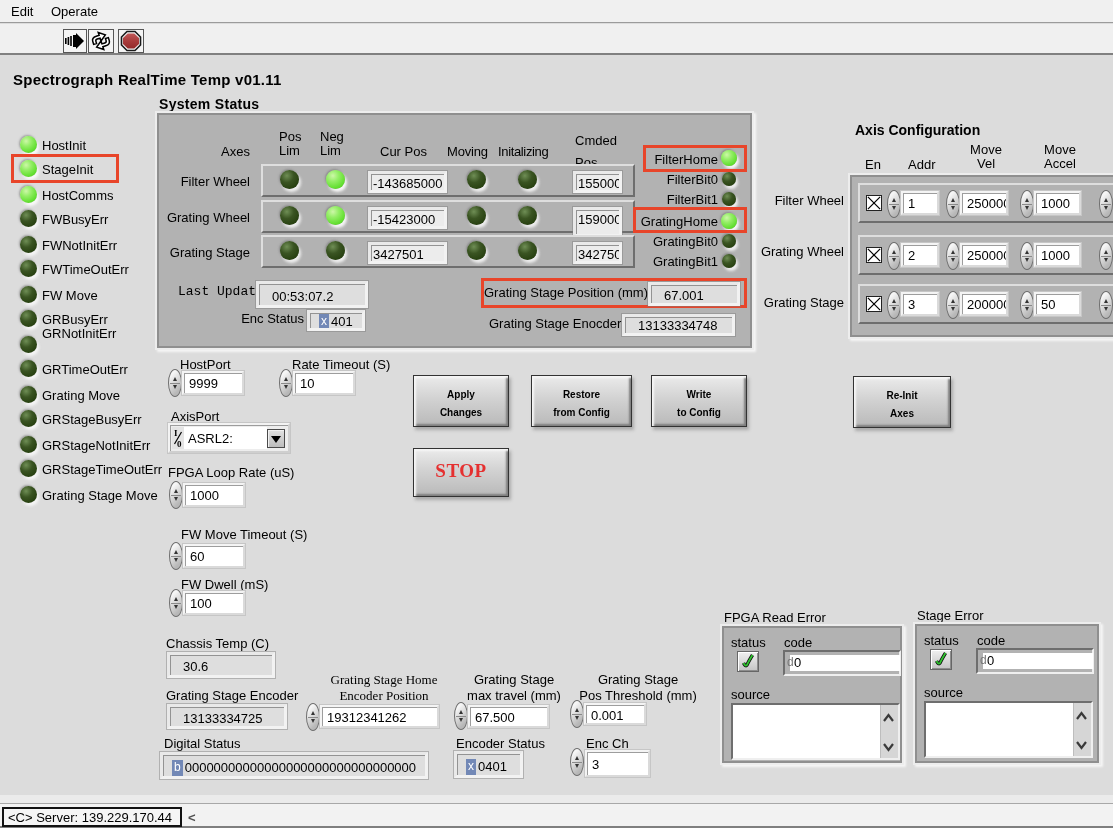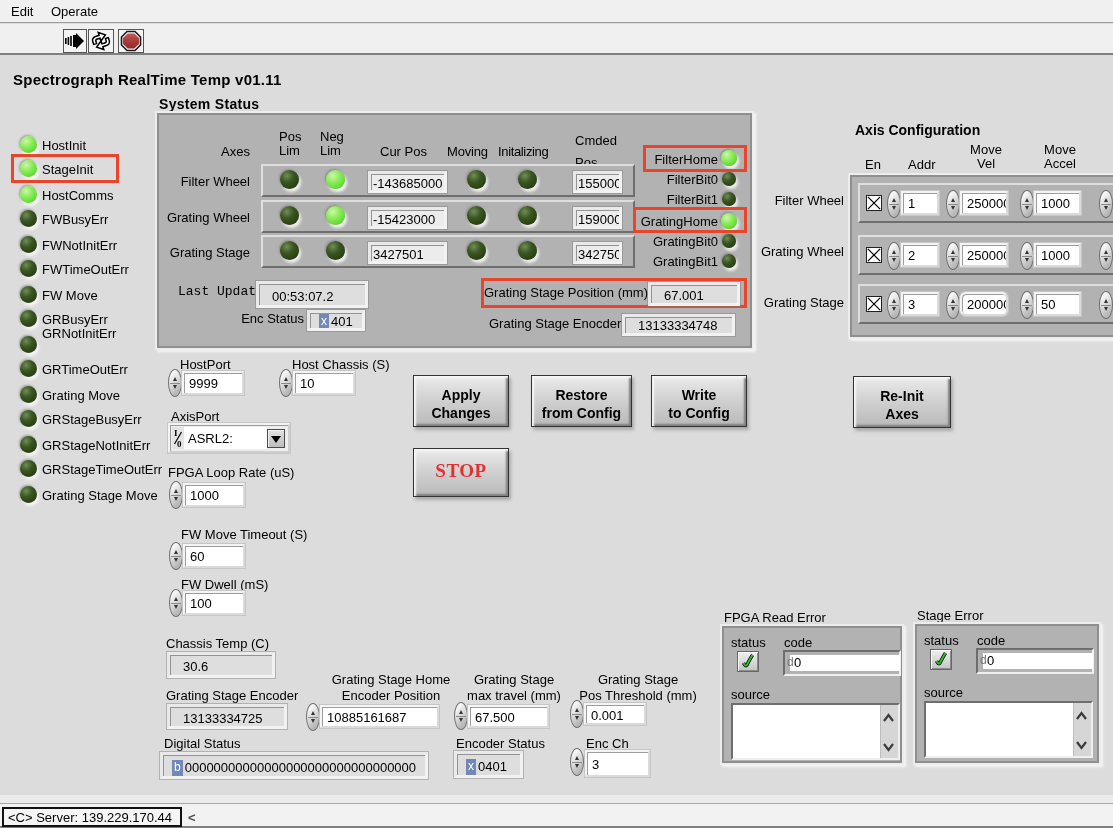--- a/index.html
+++ b/index.html
@@ -17,21 +17,21 @@
   .ctrl { position:absolute; background:#ffffff; border:2px solid #f4f4f4; border-bottom-color:#dadada; border-right-color:#dadada; box-shadow: inset 1px 1px 0 #9d9d9d, 0 0 0 1px #c6c6c6; line-height:18px; padding:2px 0 0 5px; white-space:nowrap; overflow:hidden;}
   
   .led { position:absolute; border-radius:50%; }
   .on  { background:radial-gradient(circle at 36% 30%, #cdf7a8 0%, #94ee66 32%, #64df32 68%, #4fc11e 100%); box-shadow:-1px -1px 2px rgba(110,110,110,.55), 2px 3px 3px rgba(252,252,252,.95); }
   .off { background:radial-gradient(circle at 36% 30%, #6f8e55 0%, #3a5422 38%, #253e0e 80%); box-shadow:-1px -1px 2px rgba(110,110,110,.55), 2px 3px 3px rgba(250,250,250,.85); }
   
   .red { position:absolute; border:3px solid #e8452a; }
   
   .btn3d { position:absolute; background:linear-gradient(180deg,#ebebeb 0%,#d2d2d2 45%,#b9b9b9 100%);
     border:1px solid #333; box-shadow:inset 3px 3px 2px -1px #f6f6f6, inset -3px -3px 2px -1px #7f7f7f, 2px 3px 3px rgba(110,110,110,.45);
-    font-weight:bold; font-size:14px; text-align:center; }
+    font-weight:bold; font-size:10px; text-align:center; }
   
   .spin { position:absolute; width:14px; height:28px; background:linear-gradient(135deg,#f6f6f6 20%,#b7b7b7 80%); border:1px solid #6f6f6f; border-radius:50%; }
   .spin i { position:absolute; left:1px; right:1px; top:50%; height:1px; background:#8a8a8a; }
   .spin:before { content:""; position:absolute; left:3.5px; top:7px; border-left:2.5px solid transparent; border-right:2.5px solid transparent; border-bottom:4.5px solid #333; }
   .spin:after  { content:""; position:absolute; left:3.5px; bottom:7px; border-left:2.5px solid transparent; border-right:2.5px solid transparent; border-top:4.5px solid #333; }
   .lbl { position:absolute; white-space:nowrap; }
   .radix { display:inline-block; background:#7288b6; color:#fff; padding:0 2px; margin:0 2px 0 -4px; font-size:12px; vertical-align:top; height:16px; line-height:15px; }
 </style>
 </head>
 <body>
@@ -130,21 +130,21 @@
 <div class="abs sunkg" style="left:368px;top:171px;width:79px;height:22px;background:#ececec;line-height:15px;padding-left:2px;">-143685000</div>
 <div class="led off" style="left:467px;top:170px;width:19px;height:19px;"></div>
 <div class="led off" style="left:518px;top:170px;width:19px;height:19px;"></div>
 <div class="abs sunkg" style="left:573px;top:171px;width:49px;height:22px;background:#ececec;line-height:15px;padding-left:2px;">155000</div>
 <div class="abs rowbox" style="left:261px;top:200px;width:374px;height:33px;"></div>
 <div class="led off" style="left:280px;top:206px;width:19px;height:19px;"></div>
 <div class="led on" style="left:326px;top:206px;width:19px;height:19px;"></div>
 <div class="abs sunkg" style="left:368px;top:207px;width:79px;height:22px;background:#ececec;line-height:15px;padding-left:2px;">-15423000</div>
 <div class="led off" style="left:467px;top:206px;width:19px;height:19px;"></div>
 <div class="led off" style="left:518px;top:206px;width:19px;height:19px;"></div>
-<div class="abs sunkg" style="left:573px;top:207px;width:49px;height:22px;background:#ececec;line-height:15px;padding-left:2px;">159000</div>
+<div class="abs sunkg" style="left:573px;top:207px;width:49px;height:30px;background:#ececec;line-height:15px;padding-left:2px;">159000</div>
 <div class="abs rowbox" style="left:261px;top:235px;width:374px;height:33px;"></div>
 <div class="led off" style="left:280px;top:241px;width:19px;height:19px;"></div>
 <div class="led off" style="left:326px;top:241px;width:19px;height:19px;"></div>
 <div class="abs sunkg" style="left:368px;top:242px;width:79px;height:22px;background:#ececec;line-height:15px;padding-left:2px;">3427501</div>
 <div class="led off" style="left:467px;top:241px;width:19px;height:19px;"></div>
 <div class="led off" style="left:518px;top:241px;width:19px;height:19px;"></div>
 <div class="abs sunkg" style="left:573px;top:242px;width:49px;height:22px;background:#ececec;line-height:15px;padding-left:2px;">342750</div>
 </div>
 
 <div>
@@ -172,21 +172,21 @@
 <div class="lbl" style="left:484px;top:285px;">Grating Stage Position (mm)</div>
 <div class="abs sunkg" style="left:648px;top:282px;width:92px;height:24px;padding-top:3px;">67.001</div>
 <div class="lbl" style="left:489px;top:316px;">Grating Stage Enocder</div>
 <div class="abs sunkg" style="left:622px;top:314px;width:113px;height:22px;padding-top:1px;">13133334748</div>
 
 <div class="lbl" style="left:180px;top:357px;">HostPort</div>
 <div class="spin" style="left:168px;top:369px;">
     <i></i>
   </div>
 <div class="ctrl" style="left:182px;top:371px;width:62px;height:24px;">9999</div>
-<div class="lbl" style="left:292px;top:357px;">Host Chassis (S)</div>
+<div class="lbl" style="left:292px;top:357px;">Rate Timeout (S)</div>
 <div class="spin" style="left:279px;top:369px;">
     <i></i>
   </div>
 <div class="ctrl" style="left:293px;top:371px;width:62px;height:24px;">10</div>
 
 <div class="lbl" style="left:171px;top:409px;">AxisPort</div>
 <div class="abs" style="left:168px;top:423px;width:122px;height:30px;background:#ededed;border:2px solid #f3f3f3;border-bottom-color:#cfcfcf;border-right-color:#cfcfcf;box-shadow:inset 1px 1px 0 #9d9d9d, 0 0 0 1px #c6c6c6;"></div>
 <div class="abs" style="left:172px;top:427px;width:12px;height:22px;background:#e4e4e4;">
   <svg width="12" height="22" viewBox="0 0 12 22">
     <text x="2" y="9" font-size="9" font-weight="bold" font-family="Liberation Serif">I</text>
@@ -282,39 +282,39 @@
         <line x1="1" y1="1" x2="15" y2="15" stroke="#000" stroke-width="1.4"></line>
         <line x1="15" y1="1" x2="1" y2="15" stroke="#000" stroke-width="1.4"></line>
       </svg></div>
 <div class="spin" style="left:887px;top:291px;">
       <i></i>
     </div>
 <div class="ctrl" style="left:901px;top:292px;width:38px;height:24px;">3</div>
 <div class="spin" style="left:946px;top:291px;">
       <i></i>
     </div>
-<div class="ctrl" style="left:960px;top:292px;width:48px;height:24px;border-radius:6px;">200000</div>
+<div class="ctrl" style="left:960px;top:292px;width:48px;height:24px;">200000</div>
 <div class="spin" style="left:1020px;top:291px;">
       <i></i>
     </div>
 <div class="ctrl" style="left:1034px;top:292px;width:47px;height:24px;">50</div>
 <div class="spin" style="left:1099px;top:291px;">
       <i></i>
     </div>
 </div>
 
 <div class="lbl" style="left:166px;top:636px;">Chassis Temp (C)</div>
 <div class="abs sunkg" style="left:167px;top:652px;width:108px;height:26px;padding-top:4px;">30.6</div>
 <div class="lbl" style="left:166px;top:688px;">Grating Stage Encoder</div>
 <div class="abs sunkg" style="left:167px;top:704px;width:120px;height:25px;padding-top:4px;">13133334725</div>
-<div class="lbl ctr" style="left:327px;top:672px;width:128px;line-height:16px;">Grating Stage Home<br>Encoder Position</div>
+<div class="lbl ctr" style="left:320px;top:672px;width:128px;line-height:16px;font-family:Liberation Serif, serif;">Grating Stage Home<br>Encoder Position</div>
 <div class="spin" style="left:306px;top:703px;">
     <i></i>
   </div>
-<div class="ctrl" style="left:320px;top:705px;width:119px;height:23px;">10885161687</div>
+<div class="ctrl" style="left:320px;top:705px;width:119px;height:23px;">19312341262</div>
 <div class="lbl ctr" style="left:464px;top:672px;width:100px;line-height:16px;">Grating Stage<br>max travel (mm)</div>
 <div class="spin" style="left:454px;top:702px;">
     <i></i>
   </div>
 <div class="ctrl" style="left:468px;top:705px;width:81px;height:23px;">67.500</div>
 <div class="lbl ctr" style="left:576px;top:672px;width:124px;line-height:16px;">Grating Stage<br>Pos Threshold (mm)</div>
 <div class="spin" style="left:570px;top:700px;">
     <i></i>
   </div>
 <div class="ctrl" style="left:584px;top:703px;width:62px;height:22px;">0.001</div>

